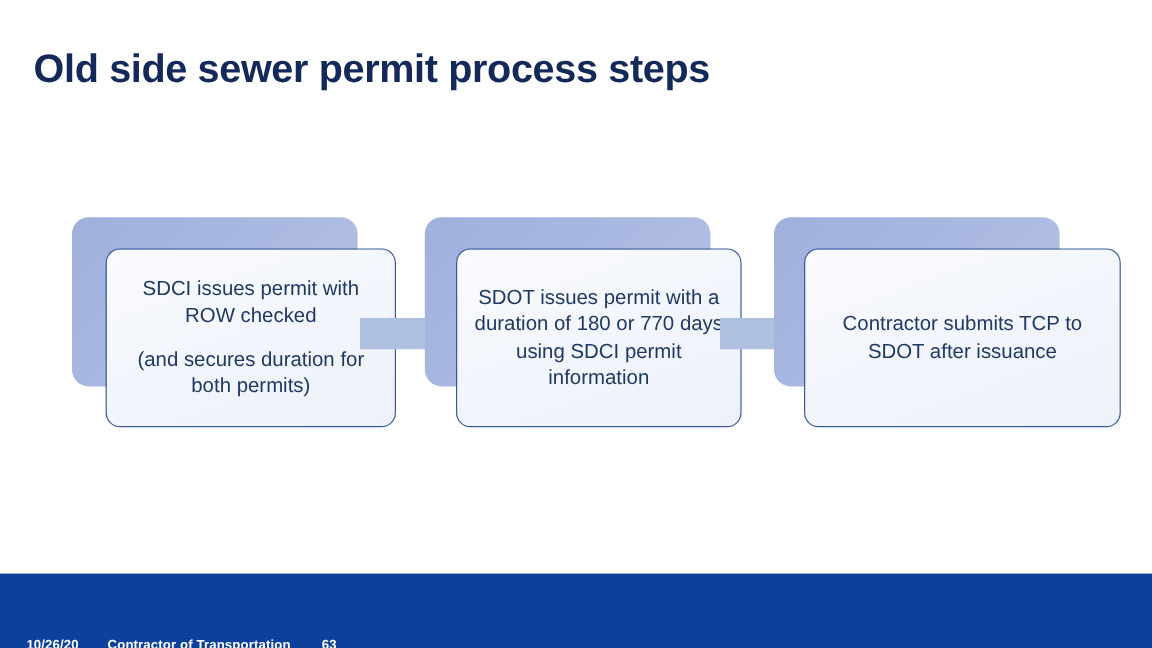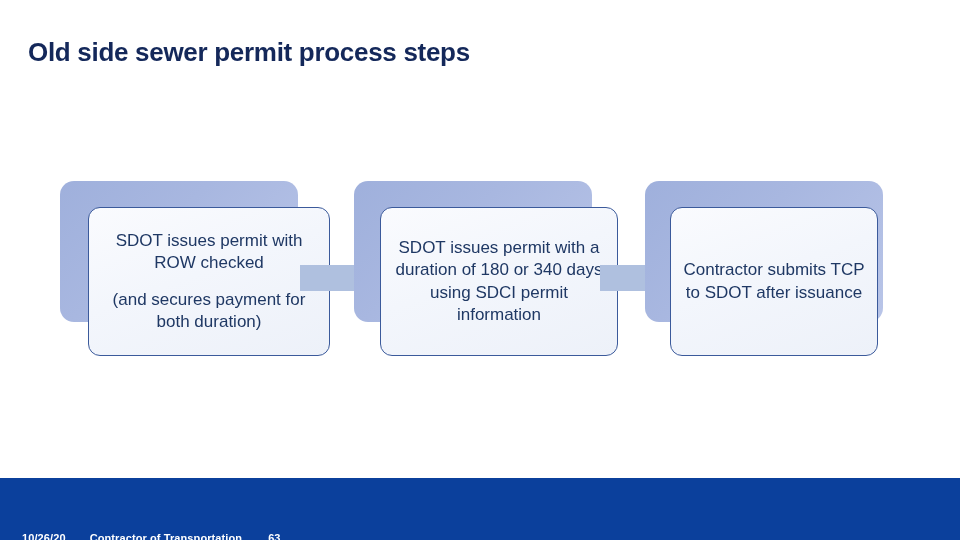--- a/index.html
+++ b/index.html
@@ -22,21 +22,21 @@
     height: 540px;
     background: #ffffff;
   }
 
   
   #title {
     position: absolute;
     left: 28px;
     top: 38px;
     width: 880px;
-    font-size: 26px;
+    font-size: 33px;
     font-weight: bold;
     color: #14285A;
     letter-spacing: -0.3px;
     line-height: 1.15;
     white-space: nowrap;
   }
 
   
   #diagram {
     position: absolute;
@@ -123,47 +123,47 @@
 
 <div id="slide">
 
   <div id="title">Old side sewer permit process steps</div>
 
   <div id="diagram">
 
     <div class="step">
       <div class="step-shadow" style="left:60px; top:181px; width:238px; height:141px;"></div>
       <div class="step-card" style="left:88px; top:207px; width:242px; height:149px;">
-        <div class="step-text">SDOT issues permit with ROW checked</div>
-        <div class="step-text">(and secures payment for both duration)</div>
+        <div class="step-text">SDCI issues permit with ROW checked</div>
+        <div class="step-text">(and secures duration for both permits)</div>
       </div>
     </div>
 
     <div class="arrow" style="left:300px; top:252px;">
       <svg width="98" height="52" viewBox="0 0 98 52">
         <polygon points="0,13 62,13 62,0 98,26 62,52 62,39 0,39" fill="#AFC0DF"></polygon>
       </svg>
     </div>
 
     <div class="step">
       <div class="step-shadow" style="left:354px; top:181px; width:238px; height:141px;"></div>
       <div class="step-card" style="left:380px; top:207px; width:238px; height:149px;">
-        <div class="step-text">SDOT issues permit with a duration of 180 or 340 days using SDCI permit information</div>
+        <div class="step-text">SDOT issues permit with a duration of 180 or 770 days using SDCI permit information</div>
       </div>
     </div>
 
     <div class="arrow" style="left:600px; top:252px;">
       <svg width="98" height="52" viewBox="0 0 98 52">
         <polygon points="0,13 62,13 62,0 98,26 62,52 62,39 0,39" fill="#AFC0DF"></polygon>
       </svg>
     </div>
 
     <div class="step">
       <div class="step-shadow" style="left:645px; top:181px; width:238px; height:141px;"></div>
-      <div class="step-card" style="left:670px; top:207px; width:208px; height:149px;justify-content:center;">
+      <div class="step-card" style="left:670px; top:207px; width:264px; height:149px;justify-content:center;">
         <div class="step-text">Contractor submits TCP to SDOT after issuance</div>
       </div>
     </div>
 
   </div>
 
   <div id="footer">
 
     <div id="footer-left">
       <span id="footer-date">10/26/20</span>

